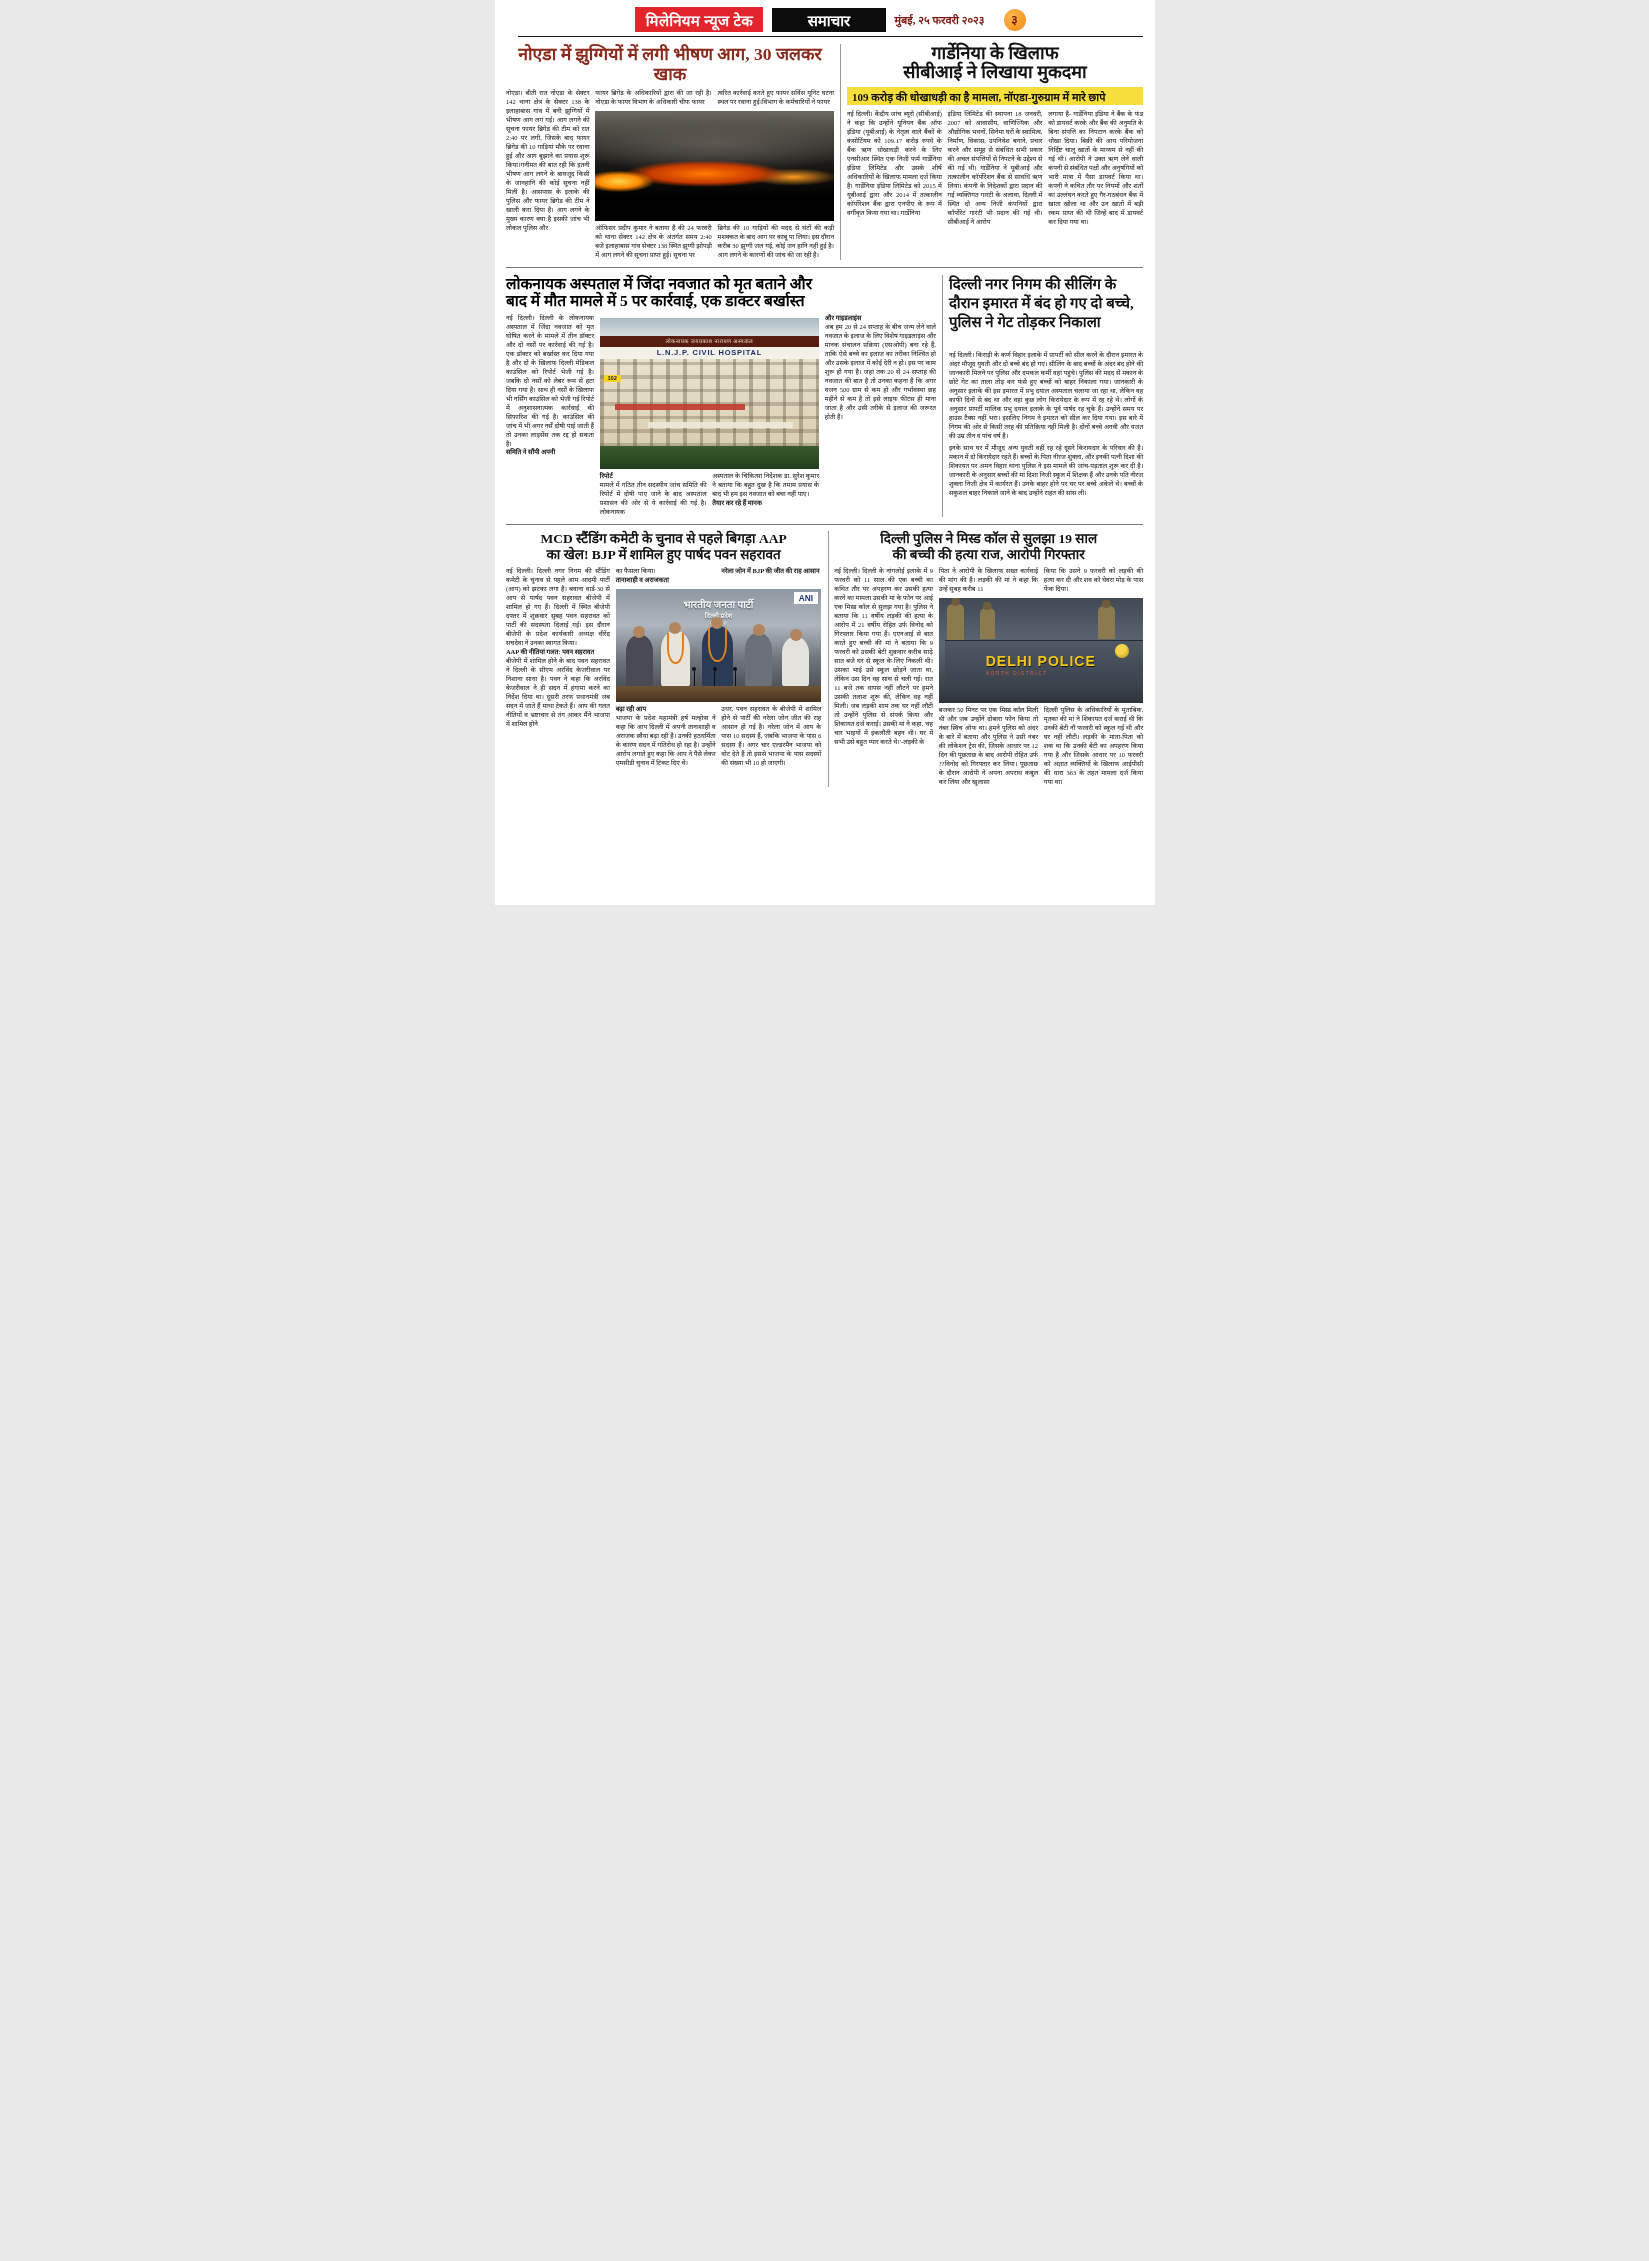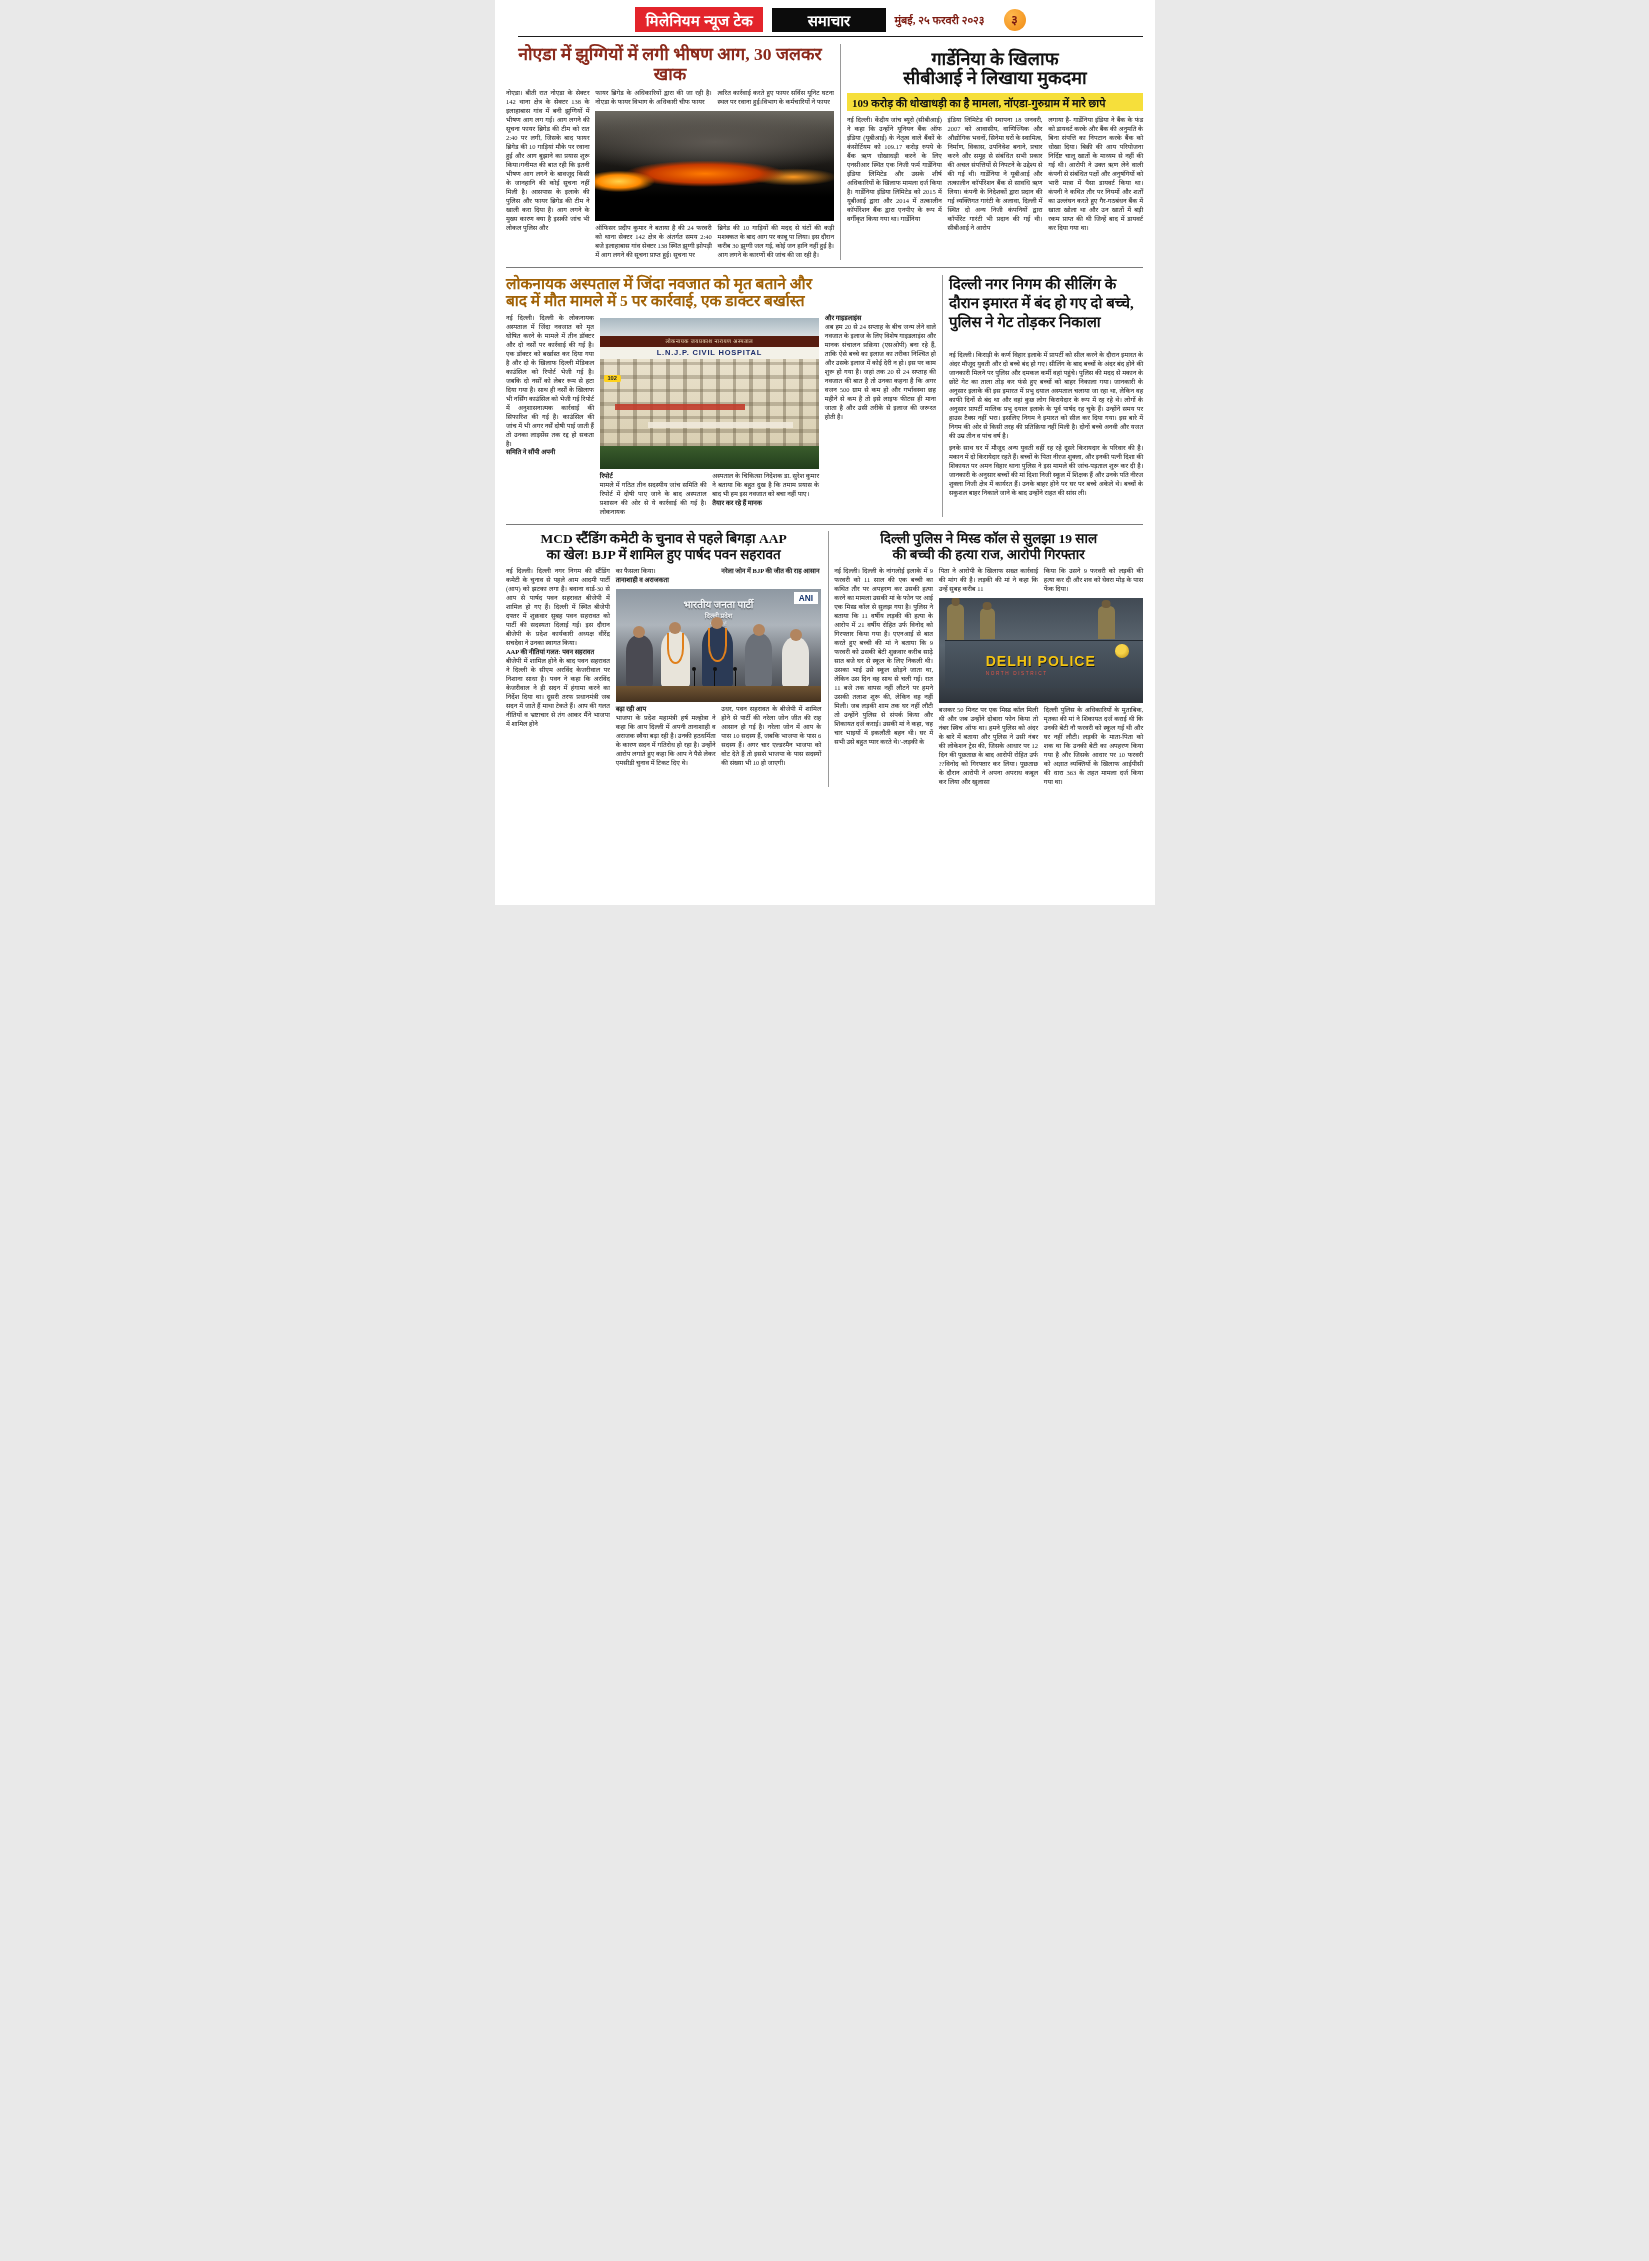--- a/index.html
+++ b/index.html
@@ -21,22 +21,22 @@
   .vsep { width:0.5px; background:#9a9a9a; margin:0 6.2px; flex:0 0 auto; }
   .cols { display:flex; gap:5.7px; align-items:stretch; }
   .col { flex:1; min-width:0; }
   .body-text { font-size:6.5px; line-height:1.38; text-align:justify; }
   .bsub { font-weight:bold; }
   .photo { margin:3.6px 0; }
   .hl { font-weight:bold; line-height:1.16; margin-bottom:4.7px; }
 
   
   .hl-fire   { color:#8b2a1c; font-size:17.6px; text-align:center; }
-  .hl-cbi    { color:#121212; font-size:18px; text-align:center; line-height:1.08;margin-top:6px; }
-  .hl-hosp   { color:#a16207; font-size:15.5px; line-height:1.12; }
+  .hl-cbi    { color:#121212; font-size:18px; text-align:center; line-height:1.08; }
+  .hl-hosp   { color:#000000; font-size:15.5px; line-height:1.12; }
   .hl-seal   { color:#121212; font-size:15px; line-height:1.28; margin-bottom:19px; }
   .hl-mcd    { color:#121212; font-size:13.5px; text-align:center; }
   .hl-murder { color:#121212; font-size:13.5px; text-align:center; }
   .yellow-strip { background:#f6df3b; color:#111; font-weight:bold; font-size:11px; padding:1.6px 5.2px; margin:1px 0 4.7px; }
 
   
   .fire-photo { height:110px;
     background:
       radial-gradient(ellipse 20% 13% at 10% 64%, #ffd24a 0%, #ff8a00 45%, rgba(20,5,0,0) 75%),
       radial-gradient(ellipse 42% 15% at 46% 57%, #ff7b00 0%, #c83a00 55%, rgba(20,5,0,0) 80%),

